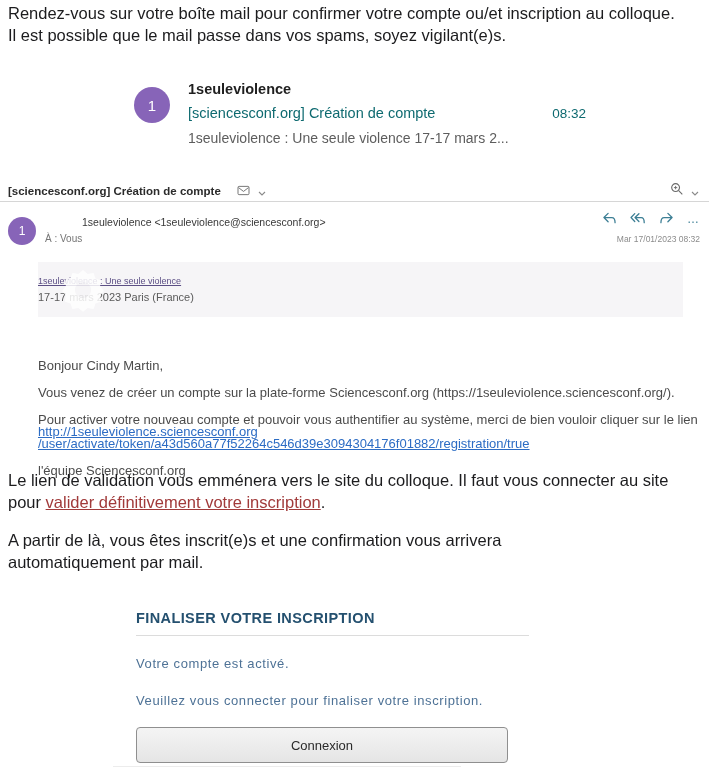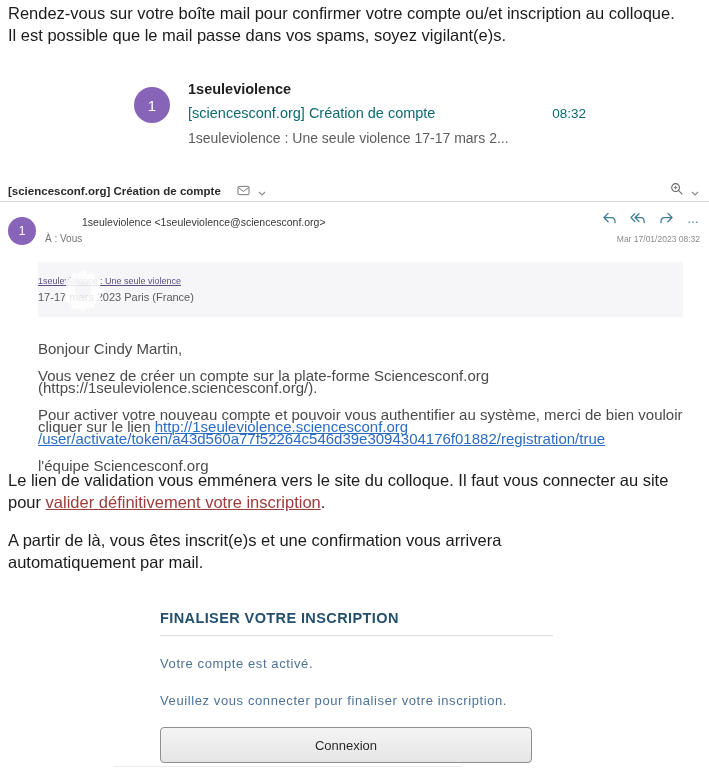--- a/index.html
+++ b/index.html
@@ -42,26 +42,26 @@
   .actions { position:absolute; right:9px; top:40px; display:flex; gap:13px; color:#3d7f95; align-items:center; }
   .actions .abtn { cursor:pointer; display:flex; align-items:center; }
   .more-dots { font-size:12px; color:#3d7f95; letter-spacing:1px; line-height:10px; }
   .mail-date { position:absolute; right:9px; top:62px; font-size:8.5px; color:#8c8c8c; }
 
   .banner { position:absolute; left:38px; top:90px; width:645px; height:55px; background:#f6f5f7; }
   .gear { position:absolute; left:22px; top:5px; opacity:.85; }
   .banner-link { display:inline-block; margin-top:14px; font-size:9px; color:#5c4f85; text-decoration:underline; cursor:pointer; }
   .banner-sub { font-size:11px; color:#5a5a5a; margin-top:3px; }
 
-  .mailbody { position:absolute; left:38px; top:171px; width:666px; font-size:15px; line-height:12px; color:#4b4b4b; }
+  .mailbody { position:absolute; left:38px; top:188px; width:666px; font-size:13px; line-height:12px; color:#4b4b4b; }
   .mailbody p { margin:0 0 15px 0; }
   .blue-link { color:#2c6cc4; text-decoration:underline; cursor:pointer; word-break:break-all; }
 
   
-  .finalize { position:absolute; left:160px; top:604px; width:372px; }
+  .finalize { position:absolute; left:136px; top:604px; width:372px; }
   .fin-title { font-size:14.5px; font-weight:700; color:#24506f; letter-spacing:.4px; margin-top:6px; }
   .fin-divider { width:393px; border-top:1px solid #dcdcdc; margin-top:9px; }
   .fin-text { font-size:13px; color:#4e7296; letter-spacing:.6px; }
   .fin-text.l1 { margin-top:20px; }
   .fin-text.l2 { margin-top:22px; }
   .fin-btn { display:block; margin-top:19px; width:372px; height:36px;
              background:linear-gradient(#f4f4f4,#e5e5e5); border:1px solid #8f8f8f; border-radius:4px;
              font-family:"Liberation Sans", sans-serif; font-size:13px; color:#2a2a2a; cursor:pointer; }
   .shadow-line { position:absolute; left:113px; top:766px; width:348px; height:1px; background:#ececec; }
 </style>

